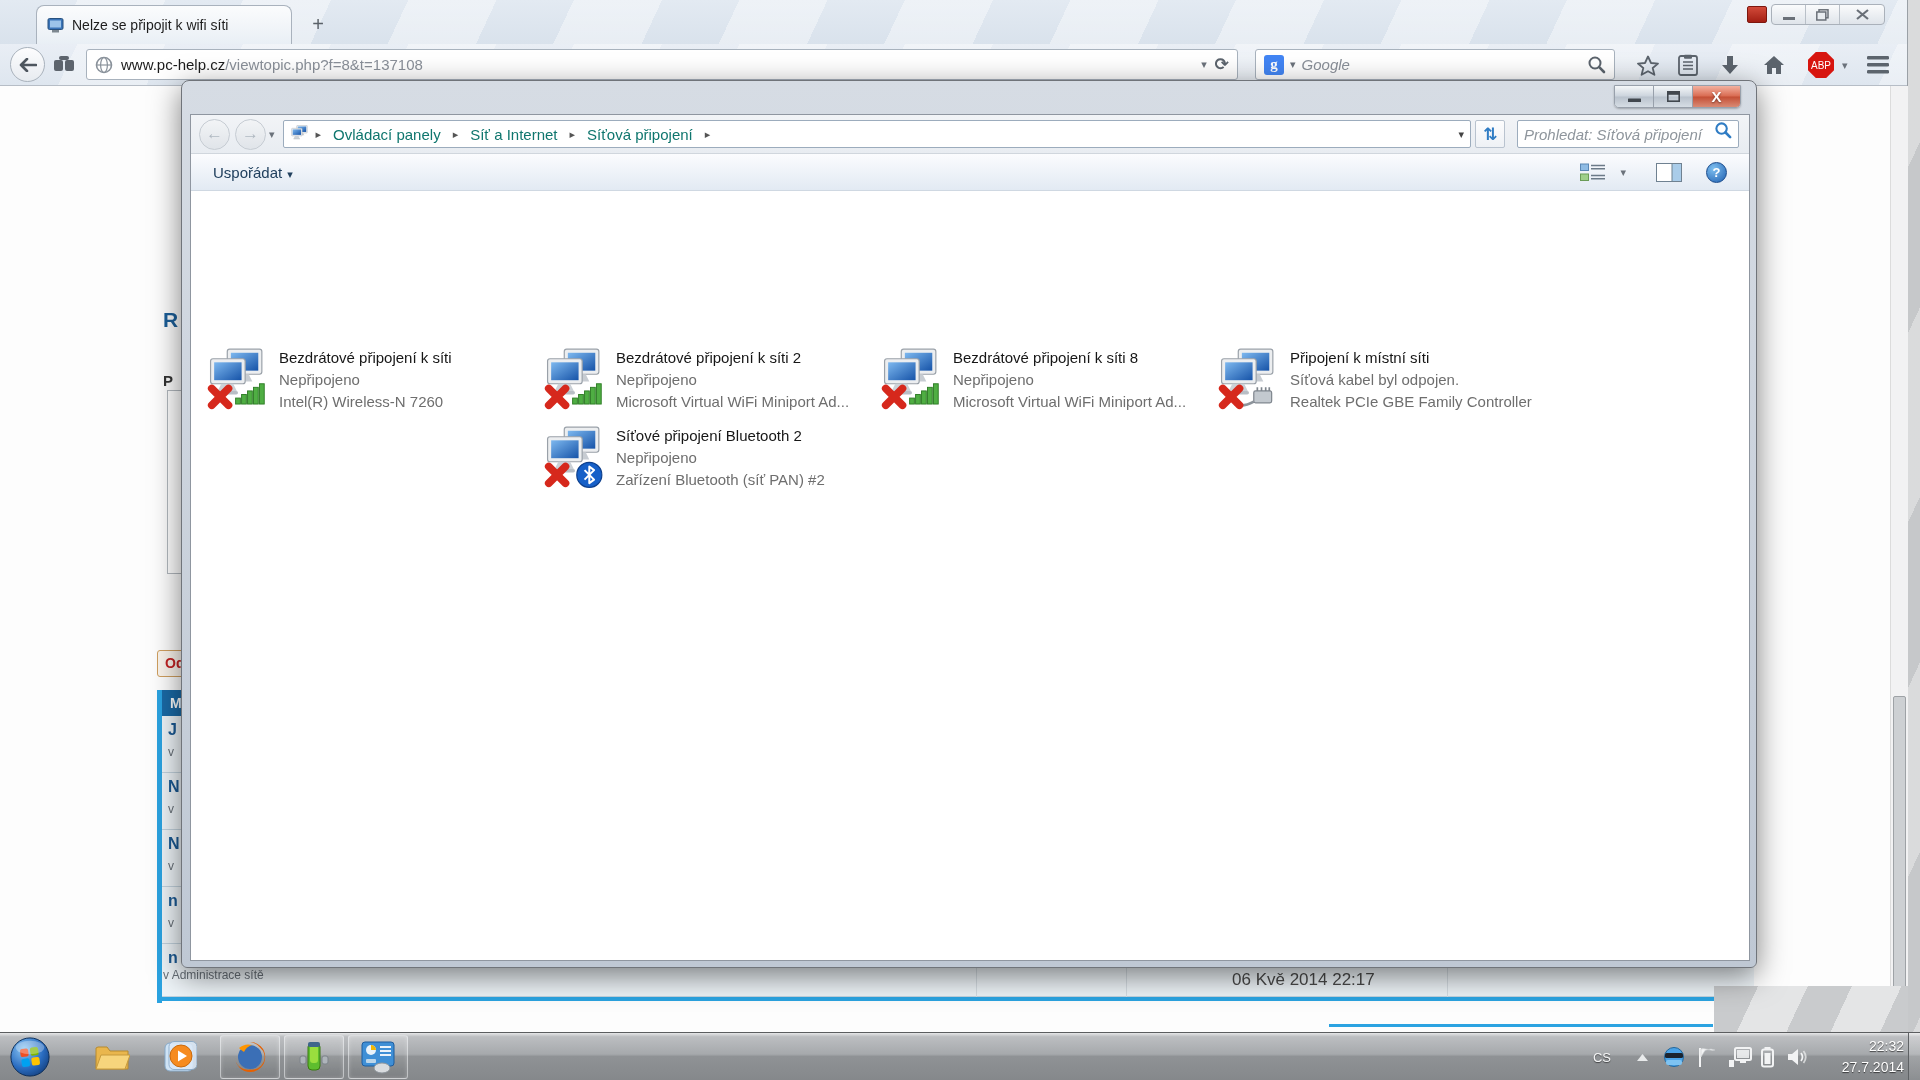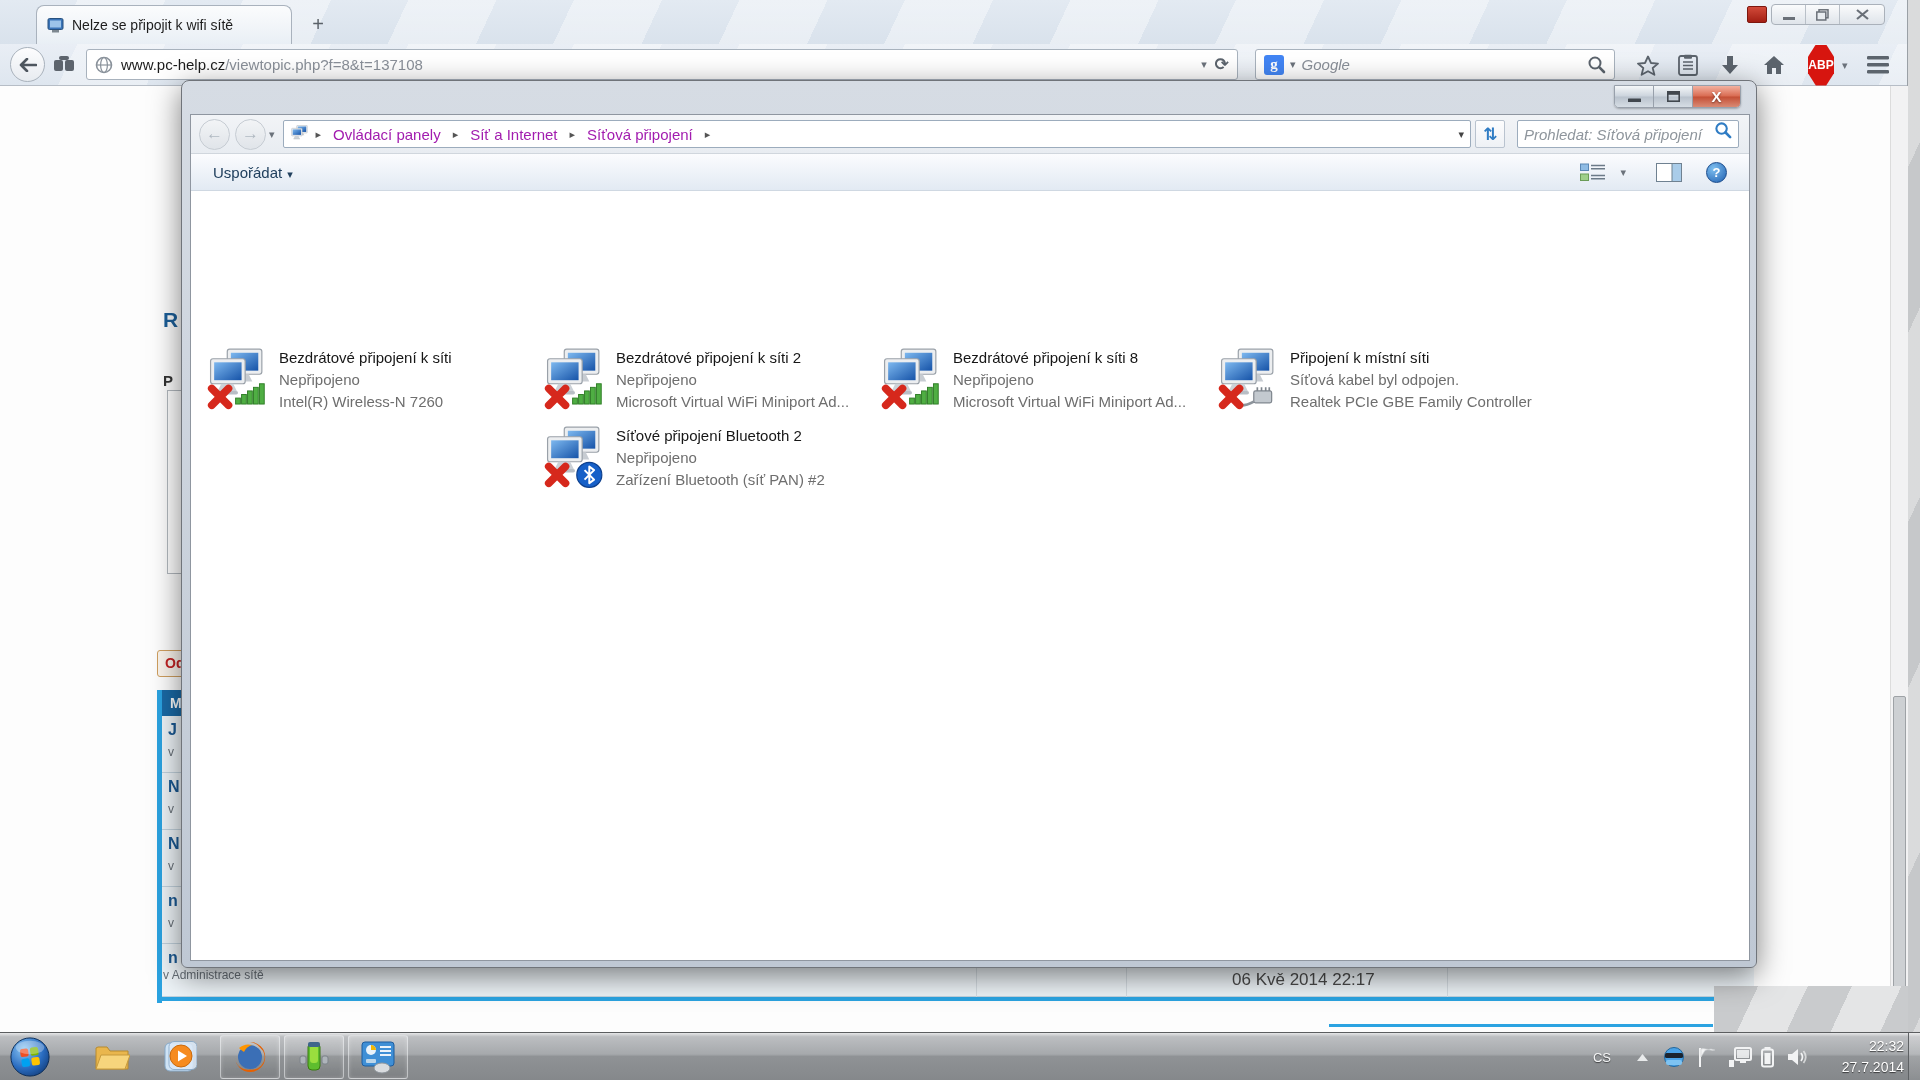--- a/index.html
+++ b/index.html
@@ -62,23 +62,23 @@
     background:#fff; border:1px solid #a8b2bd; border-radius:3px;
     display:flex; align-items:center; padding:0 8px; gap:6px; }
   .g-badge { width:20px; height:20px; background:#4285f4; border-radius:3px; color:#fff;
     font-size:15px; font-weight:bold; text-align:center; line-height:19px;
     font-family:"Liberation Serif","DejaVu Serif",serif; }
   .fx-search input { border:none; outline:none; flex:1; font-size:15px; font-style:italic;
     color:#444; background:transparent; font-family:inherit; min-width:0; }
   .fx-search input::placeholder { color:#8a9099; font-style:italic; }
   .nav-ico { position:absolute; top:8px; width:28px; height:26px; display:flex;
     align-items:center; justify-content:center; color:#5c646d; }
-  .abp { width:26px; height:41px; background:#d7150f;
+  .abp { width:26px; height:26px; background:#d7150f;
     clip-path:polygon(30% 0,70% 0,100% 30%,100% 70%,70% 100%,30% 100%,0 70%,0 30%);
-    color:#fff; font-size:12px; font-weight:bold; display:flex; align-items:center; justify-content:center; }
+    color:#fff; font-size:10px; font-weight:normal; display:flex; align-items:center; justify-content:center; }
   .caret { color:#6b727b; font-size:11px; }
 
   
   #page { position:absolute; left:0; top:86px; width:1890px; height:946px; background:#fdfdfd; overflow:hidden; }
   .clip { overflow:hidden; white-space:nowrap; position:absolute; }
   .forum-heading { left:163px; top:222px; width:20px; font-size:21px; font-weight:bold; color:#1c5f99; }
   .forum-label { left:163px; top:286px; width:15px; font-size:15px; font-weight:bold; color:#333; }
   .forum-box { position:absolute; left:167px; top:304px; width:520px; height:184px;
     background:#fff; border:1px solid #b3b9bf; }
   .forum-btn { position:absolute; left:157px; top:564px; width:42px; height:27px;
@@ -123,21 +123,21 @@
   .ex-inner { position:absolute; left:8px; top:33px; width:1560px; height:847px;
     border:1px solid #8f96a0; background:#fff; overflow:hidden; }
   .ex-addrbar { position:absolute; left:0; top:0; width:100%; height:39px;
     background:linear-gradient(#f2f4f7,#e8ecf1); border-bottom:1px solid #d0d6dd;
     display:flex; align-items:center; }
   .navcirc { width:31px; height:31px; border-radius:50%; background:linear-gradient(#f2f4f6,#e0e4e9);
     border:1px solid #c6ccd3; display:flex; align-items:center; justify-content:center;
     color:#b0b8c1; font-size:17px; font-weight:bold; }
   .ex-addr { height:28px; background:#fff; border:1px solid #9cacbd; border-radius:2px;
     display:flex; align-items:center; padding:0 6px; flex:1; margin-left:8px; gap:4px; }
-  .crumb { font-size:15px; color:#a21caf; padding:2px 6px; }
+  .crumb { font-size:15px; color:#0f766e; padding:2px 6px; }
   .crumb-sep { color:#555; font-size:11px; padding:0 2px; }
   .crumb-sep::before { content:"▸"; }
   .ex-addr-caret { margin-left:auto; color:#444; font-size:11px; }
   .ex-refresh { width:30px; height:28px; margin-left:4px; display:flex; align-items:center;
     justify-content:center; color:#2f7cc4; font-size:17px; font-weight:bold;
     background:linear-gradient(#fdfdfe,#eef1f5); border:1px solid #b9c3cf; border-radius:2px; }
   .ex-search { width:222px; height:28px; background:#fff; border:1px solid #9cacbd; border-radius:2px;
     margin:0 10px 0 12px; display:flex; padding:0 6px; }
   .ex-search input { border:none; outline:none; flex:1; font-size:15px; font-style:italic;
     color:#444; background:transparent; font-family:inherit; min-width:0; }
@@ -225,21 +225,21 @@
 
   <div id="browser">
 
     <div id="fx-titlebar">
       <div class="fx-tab">
         <svg width="17" height="15" viewBox="0 0 17 15">
           <rect x="1" y="0.5" width="15" height="11" rx="1.5" fill="#3a74b8" stroke="#27517f"></rect>
           <rect x="3" y="2.5" width="11" height="7" fill="#9cc4ea"></rect>
           <rect x="5" y="12" width="7" height="2.5" fill="#7d8790"></rect>
         </svg>
-        <span class="fx-tab-title">Nelze se připojit k wifi sítě</span>
+        <span class="fx-tab-title">Nelze se připojit k wifi síti</span>
       </div>
       <div class="fx-newtab">+</div>
       <div class="fx-winctl">
         <div class="fx-red-badge"></div>
         <div class="fx-ctl-group">
           <div class="fx-ctl">
             <svg width="12" height="10" viewBox="0 0 12 10">
                 <rect x="0" y="7" width="12" height="3" fill="#6a7078"></rect>
               </svg>
           </div>

